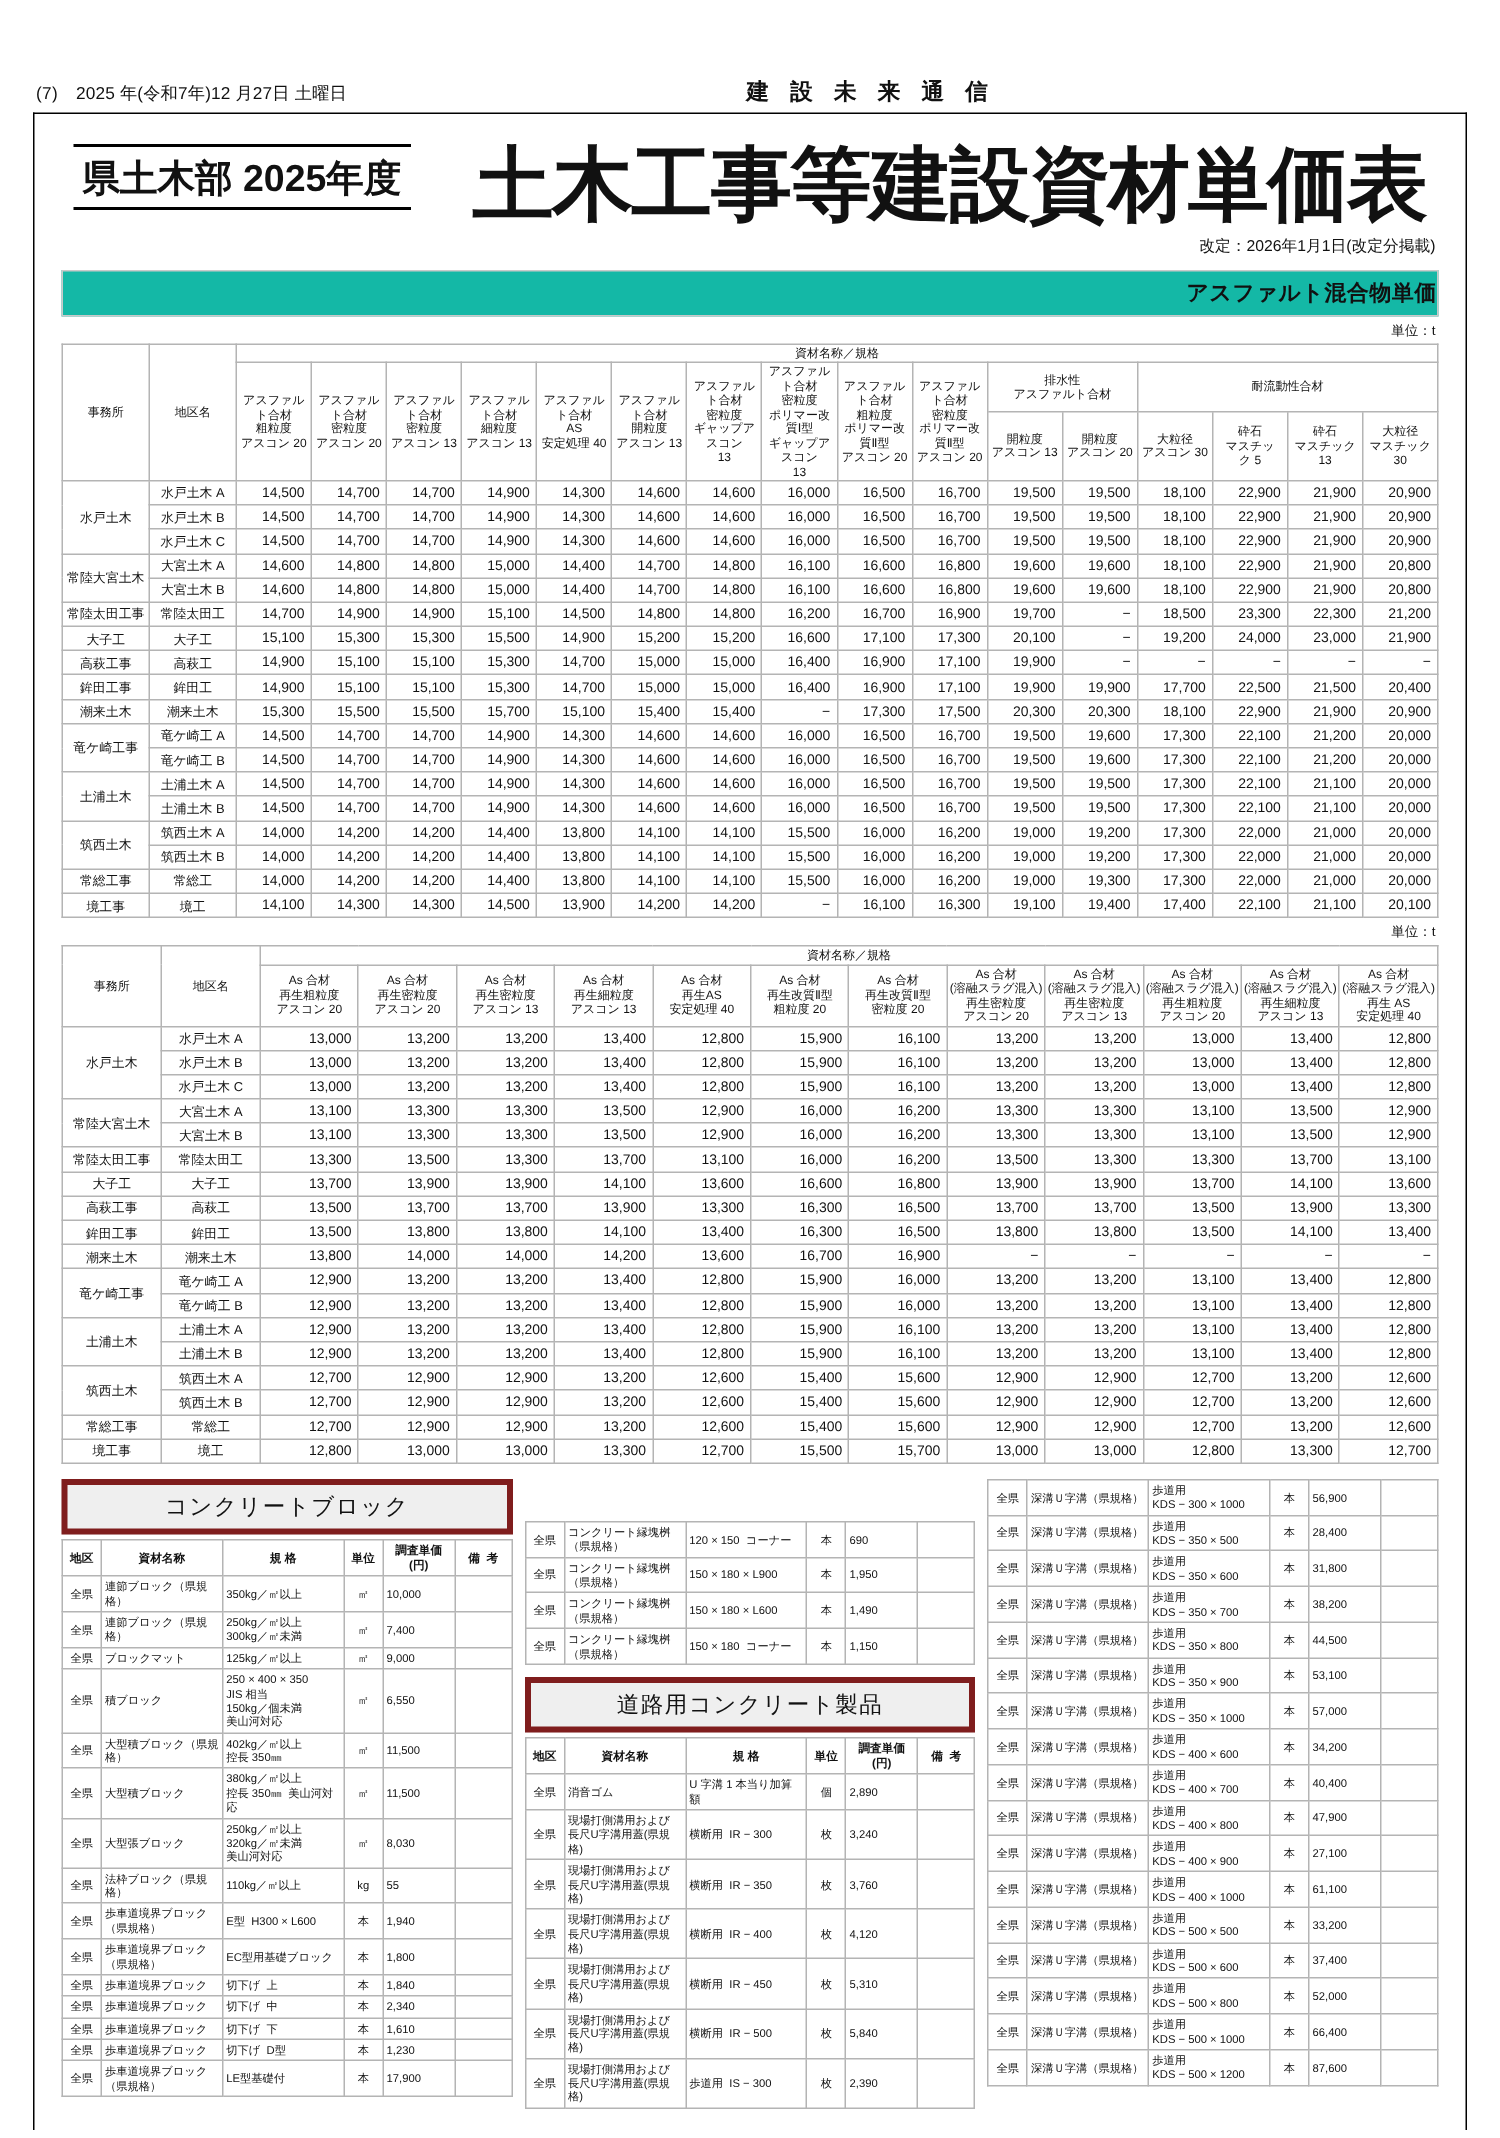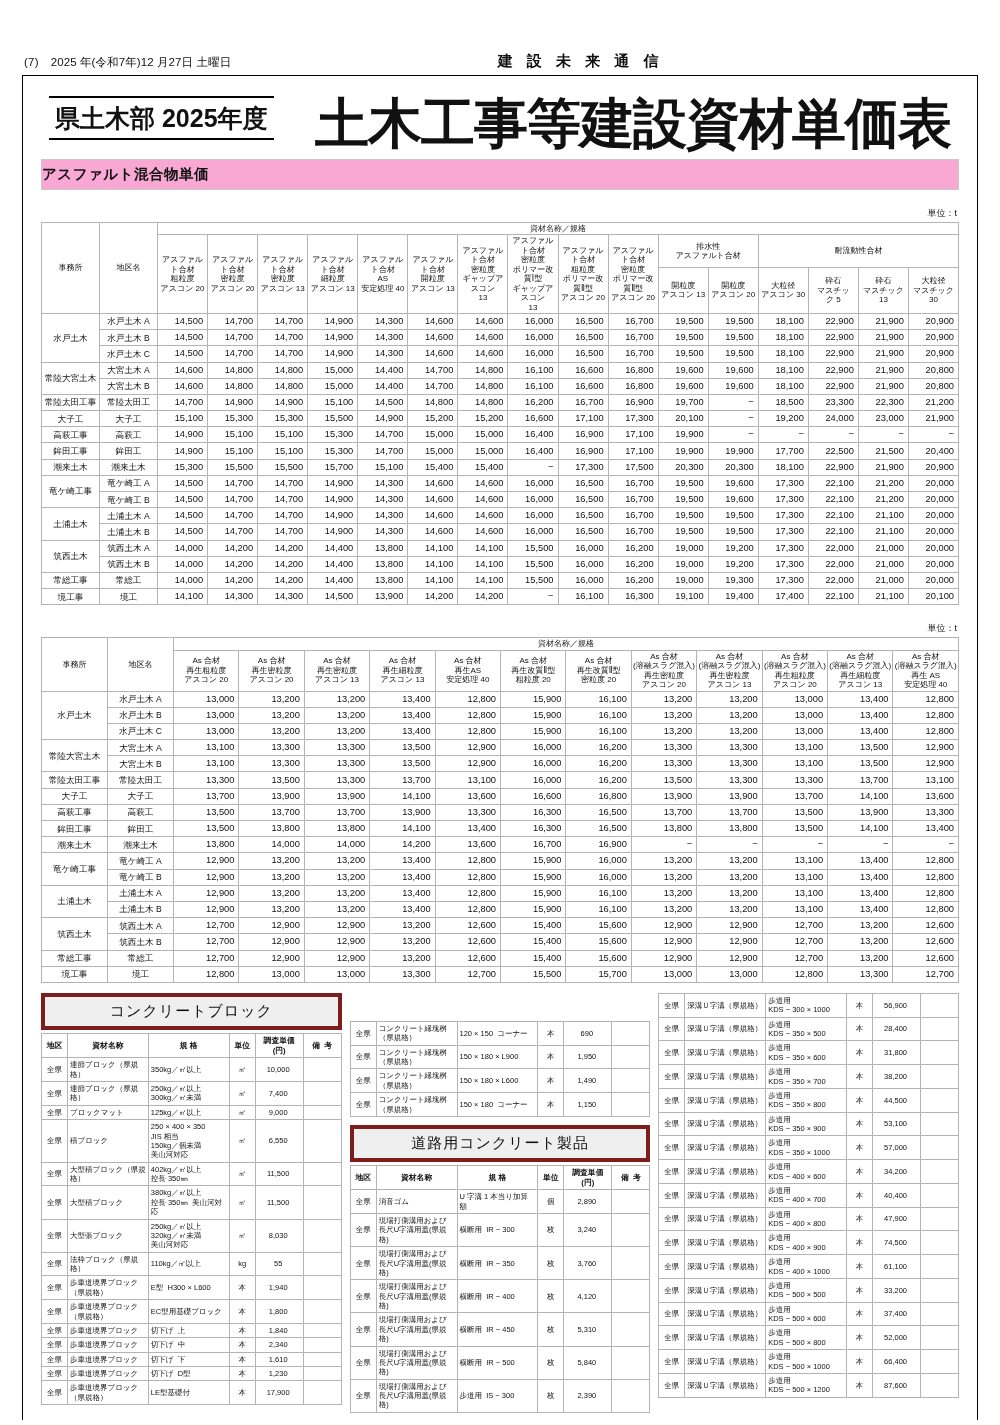--- a/index.html
+++ b/index.html
@@ -39,25 +39,25 @@
   }
   .mast-title {
     flex:1; text-align:right; font-size:54px; font-weight:bold;
     letter-spacing:-1px; line-height:1; white-space:nowrap;
     margin-left:8px; padding-right:6px;
   }
   .revnote { text-align:right; font-size:10.5px; padding:7px 10px 0 0; }
 
   
   .band {
-    background:#f9a8d4; border:1px solid #c9c9c9;
-    text-align:left; font-weight:bold; font-size:14.5px;
+    background:#14b8a6; border:1px solid #c9c9c9;
+    text-align:right; font-weight:bold; font-size:14.5px;
     padding:5px 0; margin:9px 8px 0 8px; letter-spacing:.5px;
   }
-  .unitnote { text-align:right; font-size:9px; padding:3px 10px 2px 0;margin-top:14px; }
+  .unitnote { text-align:right; font-size:9px; padding:3px 10px 2px 0; }
 
   
   table.grid { border-collapse:collapse; width:calc(100% - 16px); margin:0 8px; table-layout:fixed; }
   table.grid th, table.grid td {
     border:.6px solid #b4b4b4; text-align:center; vertical-align:middle;
     font-size:8px; padding:1px 1px; line-height:1.18;
   }
   table.grid thead th { background:#fff; font-weight:normal; }
   table.grid td.num { text-align:right; padding-right:4px; font-size:9.3px; }
   table.grid td.office, table.grid td.area { font-size:8.6px; }
@@ -76,21 +76,21 @@
     padding:5px 0; letter-spacing:1px; margin-bottom:3px;
   }
   table.small { border-collapse:collapse; width:100%; table-layout:fixed; }
   table.small th, table.small td {
     border:.6px solid #b4b4b4; font-size:7.5px; padding:2px 2px; line-height:1.25;
     vertical-align:middle;
   }
   table.small th { text-align:center; font-weight:bold; font-size:7.8px; background:#fff; }
   table.small td.c { text-align:center; }
   table.small td.l { text-align:left; }
-  table.small td.r { text-align:center; padding-right:4px; }
+  table.small td.r { text-align:left; padding-right:4px; }
   .col-chiku { width:26px; }
   .col-tani  { width:26px; }
   .col-tanka { width:48px; }
   .col-biko  { width:38px; }
 </style>
 </head>
 <body>
 
 <div class="page">
 
@@ -99,20 +99,21 @@
     <span class="date">2025 年(令和7年)12 月27日  土曜日</span>
     <span class="paper">建 設 未 来 通 信</span>
   </div>
 
   <div class="frame">
 
     <div class="masthead">
       <div class="mast-left">県土木部 2025年度</div>
       <div class="mast-title">土木工事等建設資材単価表</div>
     </div>
+    <div class="revnote">改定：2026年1月1日(改定分掲載)</div>
 
     <div class="band">アスファルト混合物単価</div>
     <div class="unitnote">単位：t</div>
     <table class="grid t1">
       <colgroup>
         <col style="width:58px">
           <col style="width:58px">
       </colgroup>
       <thead>
         <tr>
@@ -1177,21 +1178,21 @@
                 <td class="l">歩道用<br>KDS&nbsp;−&nbsp;400&nbsp;×&nbsp;800</td>
                 <td class="c">本</td>
                 <td class="r">47,900</td>
                 <td class="c"></td>
               </tr>
               <tr>
                 <td class="c">全県</td>
                 <td class="l">深溝Ｕ字溝（県規格）</td>
                 <td class="l">歩道用<br>KDS&nbsp;−&nbsp;400&nbsp;×&nbsp;900</td>
                 <td class="c">本</td>
-                <td class="r">74,500</td>
+                <td class="r">27,100</td>
                 <td class="c"></td>
               </tr>
               <tr>
                 <td class="c">全県</td>
                 <td class="l">深溝Ｕ字溝（県規格）</td>
                 <td class="l">歩道用<br>KDS&nbsp;−&nbsp;400&nbsp;×&nbsp;1000</td>
                 <td class="c">本</td>
                 <td class="r">61,100</td>
                 <td class="c"></td>
               </tr>

